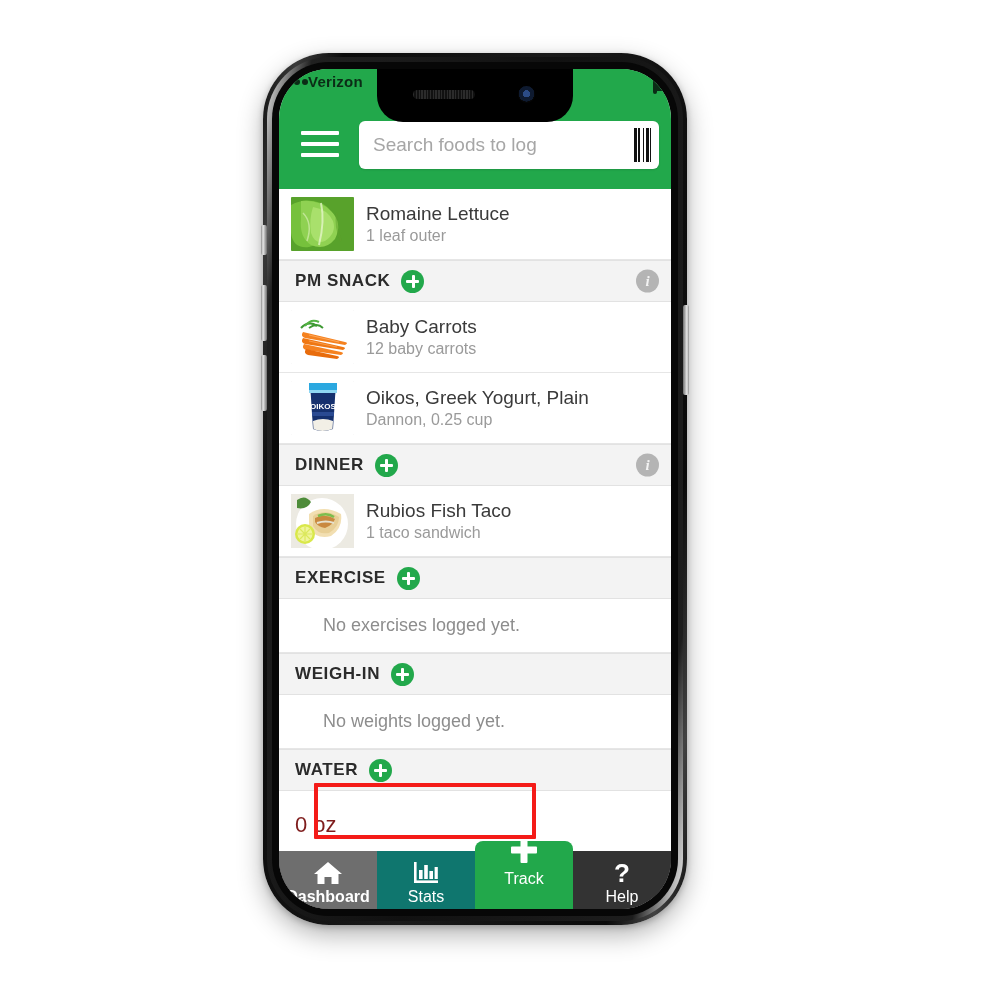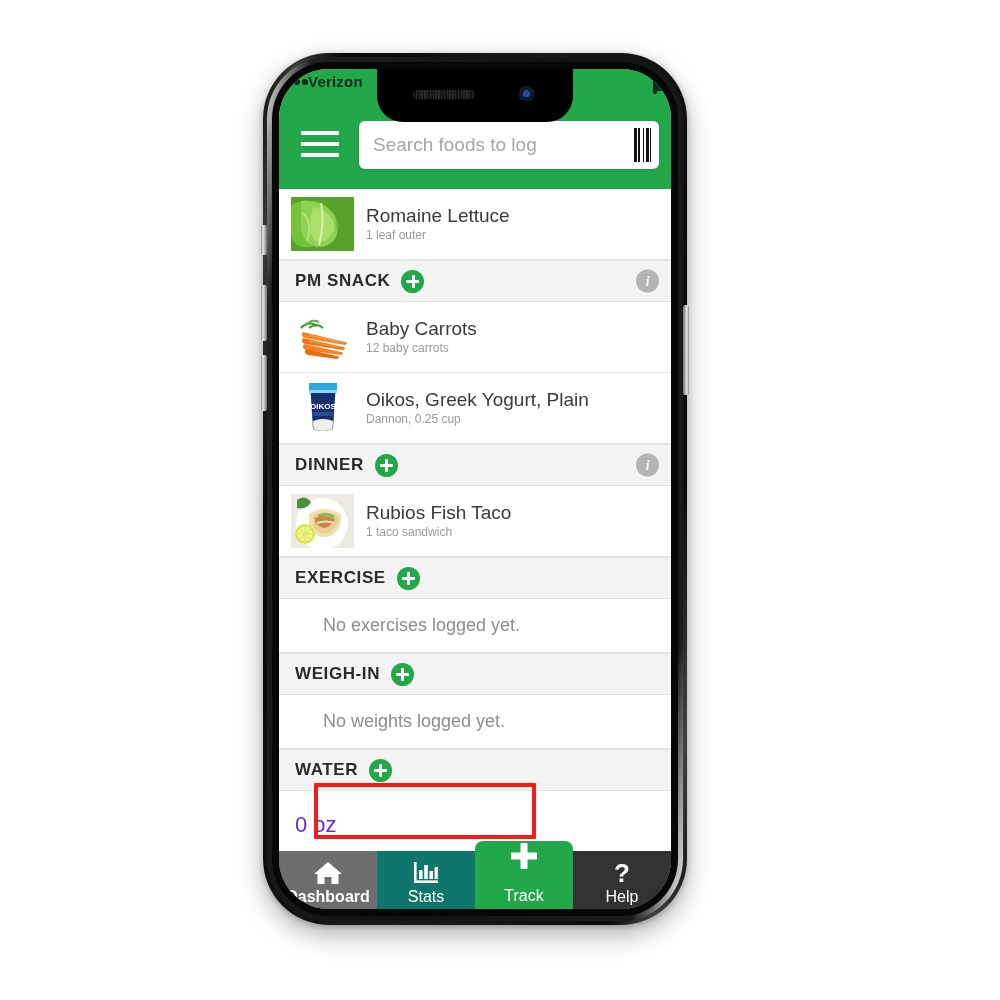--- a/index.html
+++ b/index.html
@@ -120,21 +120,21 @@
     background:#fff; overflow:hidden;
   }
   .food-row {
     display:flex; align-items:center; gap:12px;
     padding:8px 12px; background:#fff;
     border-bottom:1px solid #e6e6e6; min-height:60px;
   }
   .thumb { width:63px; height:54px; flex:0 0 63px; background:#ddd; border-radius:1px; overflow:hidden; }
   .food-txt { display:flex; flex-direction:column; gap:2px; }
   .food-name { font-size:19px; color:#3a3a3a; line-height:1.15; }
-  .food-sub  { font-size:12px; color:#9a9a9a; line-height:1.15; }
+  .food-sub  { font-size:16px; color:#9a9a9a; line-height:1.15; }
 
   .sec-hdr {
     display:flex; align-items:center;
     background:#f3f3f3; border-top:1px solid #e2e2e2; border-bottom:1px solid #e2e2e2;
     height:42px; padding:0 16px; position:relative;
   }
   .sec-title { font-size:17px; font-weight:700; color:#2b2b2b; letter-spacing:.6px; }
   .plus {
     width:23px; height:23px; border-radius:50%; background:#22A84B;
     margin-left:11px; position:relative; flex:0 0 23px; cursor:pointer;
@@ -150,41 +150,41 @@
     font-family:"Liberation Serif", serif;
   }
   .empty-row {
     background:#fff; border-bottom:1px solid #e6e6e6;
     height:54px; display:flex; align-items:center; padding-left:44px;
     font-size:18px; color:#8d8d8d;
   }
   .water-row {
     background:#fff; border-bottom:1px solid #e6e6e6;
     height:68px; display:flex; align-items:center; padding-left:16px;
-    font-size:22px; color:#6d28d9;
+    font-size:22px; color:#7f1d1d;
   }
 
   
   #redbox {
     position:absolute; left:35px; top:714px; width:222px; height:56px;
     border:4px solid #f41b18; z-index:35; pointer-events:none; border-radius:1px;
   }
 
   
   #tabbar {
     position:absolute; left:0; right:0; bottom:0; height:58px;
     display:flex; z-index:25; background:#333333;
   }
   .tab { flex:1; display:flex; flex-direction:column; align-items:center; justify-content:flex-end;
          padding-bottom:4px; cursor:pointer; color:#fff; position:relative; }
   .tab-label { font-size:16px; line-height:1; margin-top:3px; }
   .tab.dash { background:#6e6e6e;font-weight:bold; }
   .tab.stats { background:#0f766e; }
   .tab.help { background:#333333; }
-  .tab.track { background:#22A84B; border-radius:8px 8px 0 0; margin-top:-10px; padding-bottom:5px; justify-content:space-between; }
+  .tab.track { background:#22A84B; border-radius:8px 8px 0 0; margin-top:-10px; padding-bottom:22px; justify-content:flex-end; }
   .tab.track .tab-label { margin-top:6px; }
   .ico { height:30px; display:flex; align-items:flex-end; justify-content:center; }
 </style>
 </head>
 <body>
 
 <div id="stage">
 
   <div id="phone">
     <div class="bezel-hi"></div>

